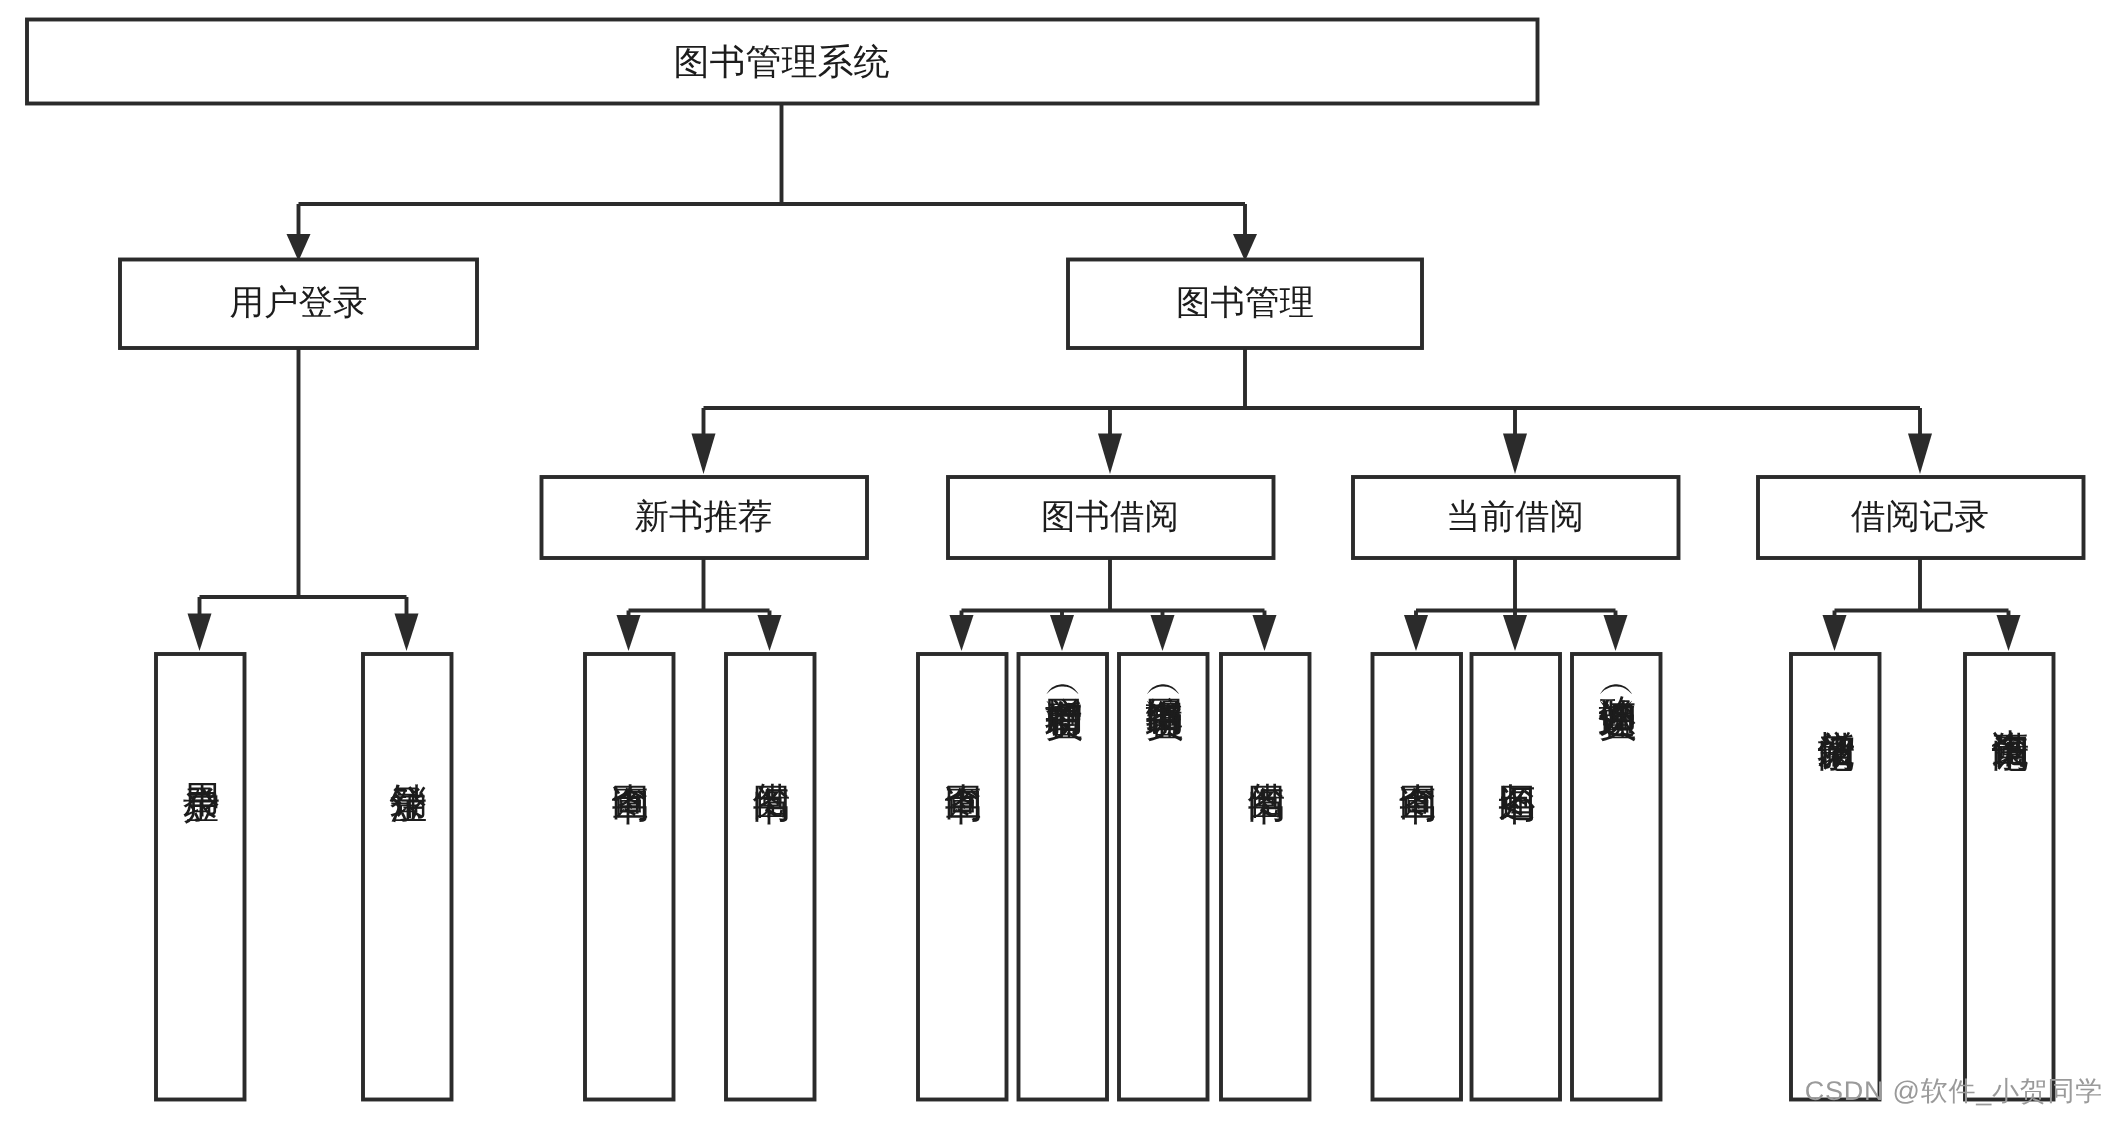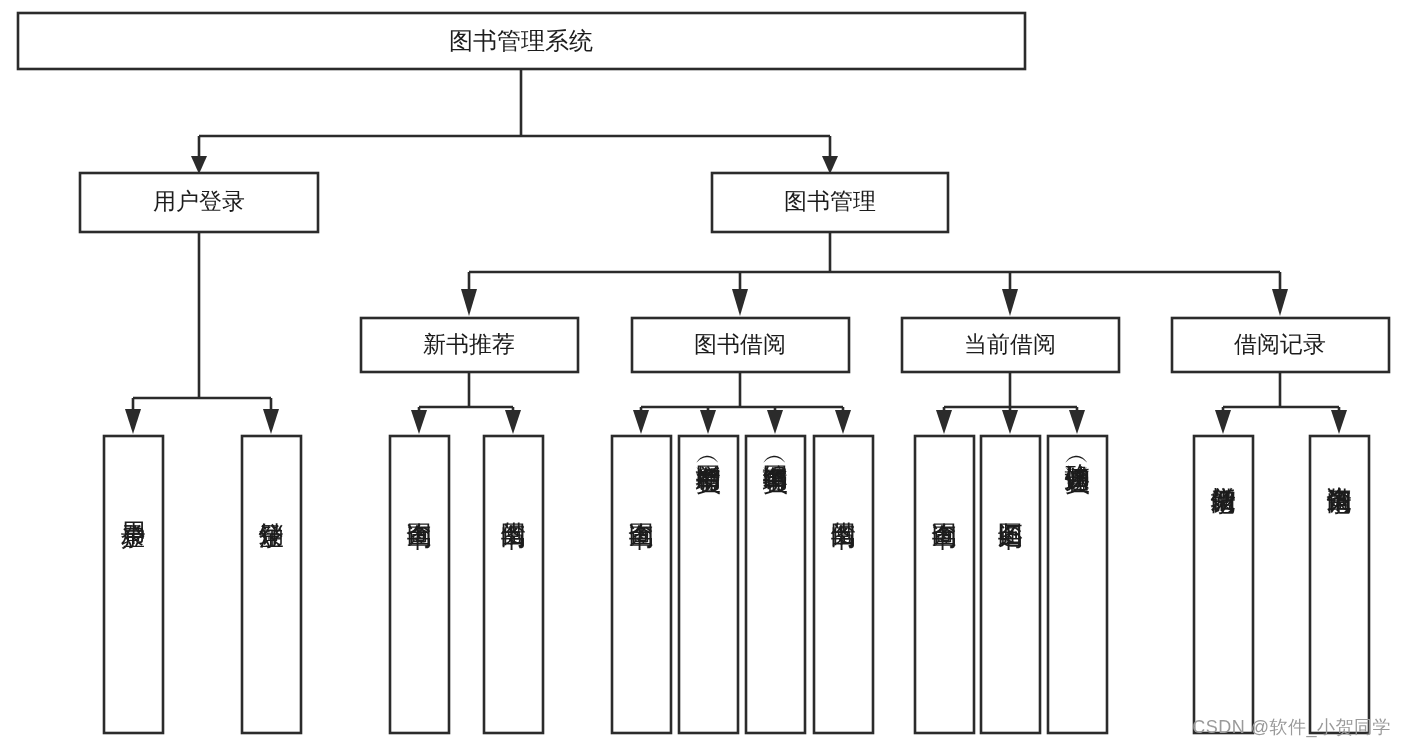--- a/index.html
+++ b/index.html
@@ -67,21 +67,21 @@
     text-orientation: upright;
     font-family: "Liberation Sans", "DejaVu Sans", sans-serif;
     font-size: 25px;
     line-height: 1.06;
     color: #1c1c1c;
     letter-spacing: 1px;
     white-space: nowrap;
   }
   .watermark {
     position: absolute;
-    right: 14px;
+    right: 3px;
     bottom: 8px;
     font-family: "Liberation Sans", "DejaVu Sans", sans-serif;
     font-size: 18px;
     color: #9a9a9a;
     letter-spacing: 0.5px;
     white-space: nowrap;
     margin-top: 32px;
   }
 </style>
 </head>

